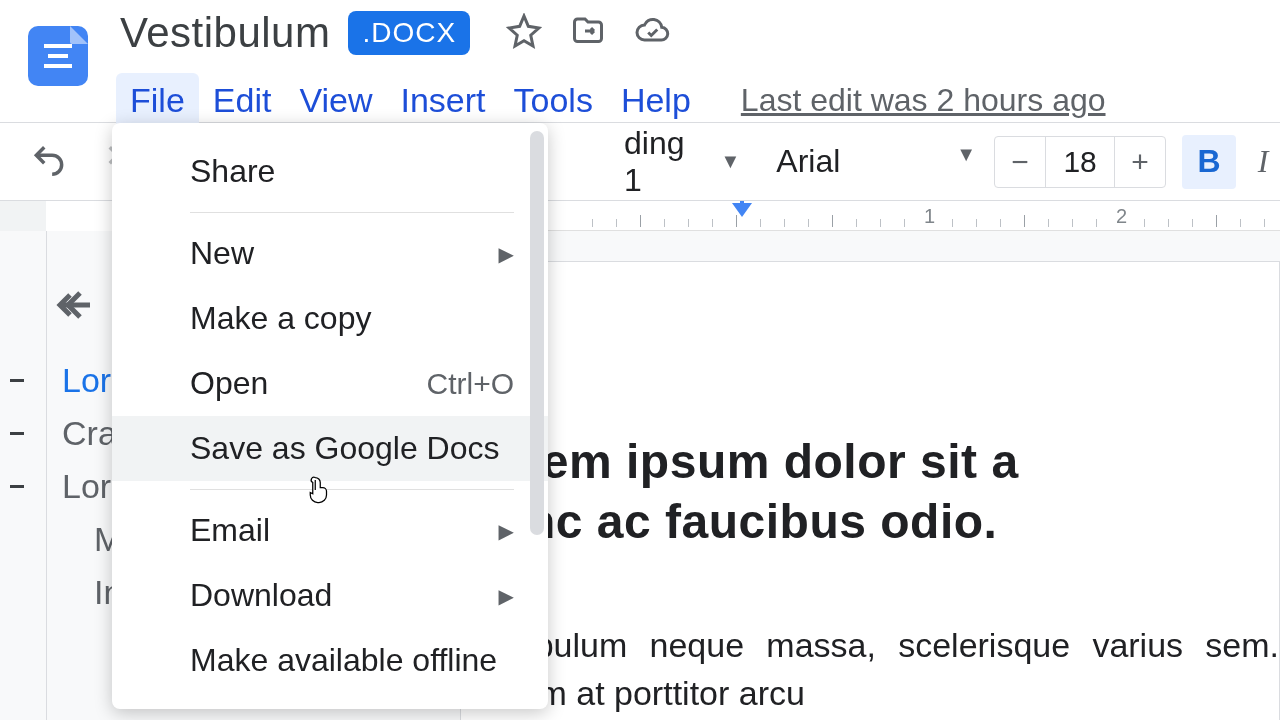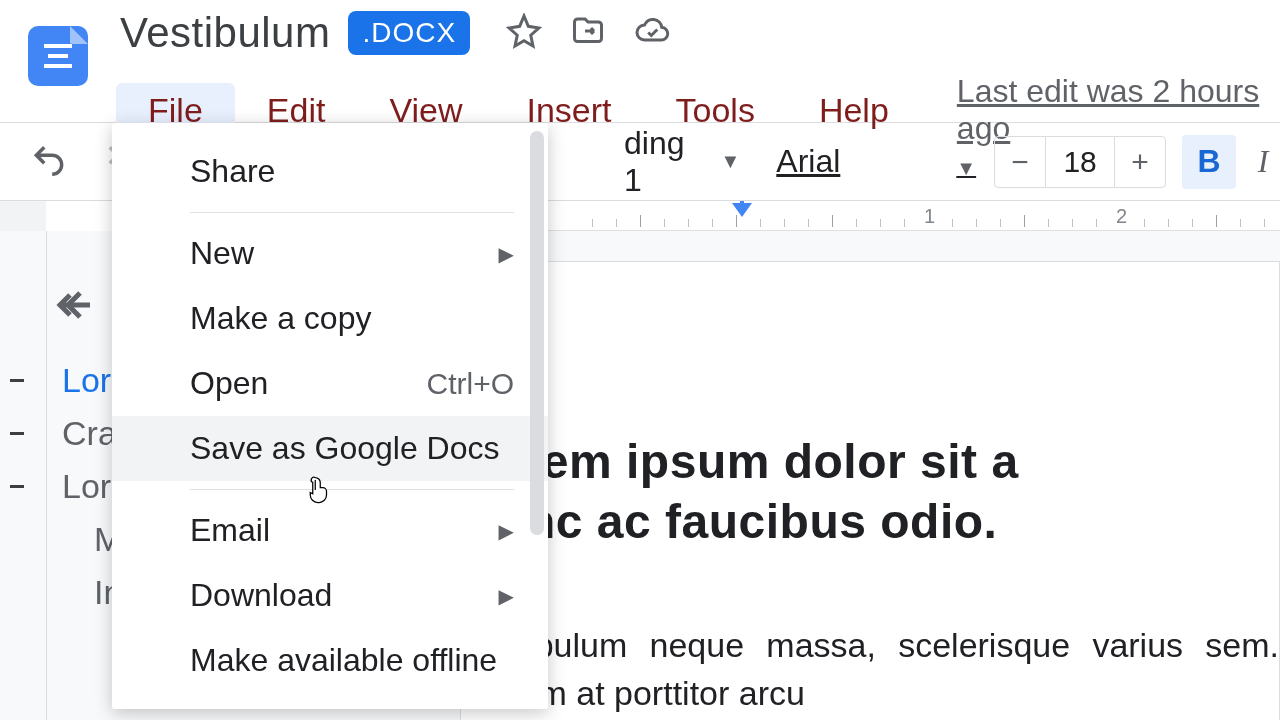--- a/index.html
+++ b/index.html
@@ -14,33 +14,33 @@
 
   .header-main { flex: 1; display: flex; flex-direction: column; gap: 7px; }
   .title-row { display: flex; align-items: center; gap: 18px; height: 50px; padding-left: 12px; }
   .doc-title { font-size: 42px; color: #3c4043; letter-spacing: 0.5px; }
   .docx-badge { background: #1a73e8; color: #fff; font-size: 28px; font-weight: 500; padding: 6px 14px; border-radius: 8px; letter-spacing: 1px; }
 
   .title-icons { display: flex; gap: 28px; margin-left: 18px; }
   .title-icons svg { width: 36px; height: 36px; fill: none; stroke: #5f6368; stroke-width: 2; }
 
   .menubar-row { display: flex; align-items: center; gap: 0; margin-top: 8px; padding-left: 8px; }
-  .menu-item { font-size: 34px; color: #7f1d1d; padding: 8px 32px; border-radius: 6px; cursor: pointer; }
+  .menu-item { font-size: 34px; color: #1d4ed8; padding: 8px 14px; border-radius: 6px; cursor: pointer; }
   .menu-item.active { background: #e8f0fe; }
   .last-edit { font-size: 32px; color: #5f6368; text-decoration: underline; margin-left: 36px; }
 
   
   .toolbar { height: 78px; border-bottom: 1px solid #dadce0; display: flex; align-items: center; position: relative; gap: 0; }
   .toolbar .left { display: flex; align-items: center; gap: 18px; padding-left: 30px; }
   .tb-btn svg { width: 38px; height: 38px; stroke: #5f6368; stroke-width: 2.2; fill: none; }
 
   .style-select { margin-left: 500px; display: flex; align-items: center; gap: 36px; font-size: 32px; color: #202124; }
   .chev { font-size: 20px; color: #5f6368; }
   .sep { width: 1px; height: 48px; background: #dadce0; margin: 0 18px; }
-  .font-select { display: flex; align-items: flex-end; gap: 116px; font-size: 32px; text-decoration: underline; }
+  .font-select { display: flex; align-items: flex-start; gap: 116px; font-size: 32px; }
 
   .fontsize-wrap { display: flex; align-items: center; border: 1px solid #dadce0; border-radius: 4px; height: 52px; margin-left: 18px; }
   .fontsize-wrap .pm { width: 50px; text-align: center; font-size: 30px; color: #5f6368; font-weight: 300; cursor: pointer; }
   .fontsize-wrap .val { width: 70px; text-align: center; font-size: 30px; border-left: 1px solid #dadce0; border-right: 1px solid #dadce0; height: 100%; display: flex; align-items: center; justify-content: center; }
 
   .fmt-btns { display: flex; align-items: center; gap: 0; margin-left: 16px; }
   .fmt-btn { width: 54px; height: 54px; display: flex; align-items: center; justify-content: center; font-size: 32px; font-family: "Times New Roman", serif; border-radius: 4px; }
   .fmt-btn.bold { font-weight: 700; background: #e8f0fe; color: #1967d2; font-family: Arial, sans-serif; }
   .fmt-btn.italic { font-style: italic; color: #5f6368; }
   .fmt-btn.uline { text-decoration: underline; color: #5f6368; }
@@ -68,21 +68,21 @@
   .outline-sub { padding-left: 64px; font-size: 34px; color: #5f6368; }
   .outline-col::after { content: ""; position: absolute; left: 10px; top: 0; bottom: 0; width: 36px; border-right: 1px solid #dadce0; }
 
   .page-area { flex: 1; background: #f8f9fa; padding: 30px 0 0 40px; }
   .page { background: #fff; border: 1px solid #dadce0; width: 820px; height: 500px; padding: 170px 0 0 0; }
   .page h1 { font-size: 48px; font-weight: 700; line-height: 1.25; letter-spacing: 0.5px; }
   .page h1 .cursor { border-left: 2px solid #000; }
   .page .para { margin-top: 70px; font-size: 34px; line-height: 1.4; text-align: justify; }
 
   
-  .dropdown { position: absolute; top: 123px; left: 112px; width: 436px; background: #fff; box-shadow: 0 4px 18px rgba(0,0,0,0.22); border-radius: 2px; padding: 16px 0; z-index: 100; max-height: 597px; }
+  .dropdown { position: absolute; top: 123px; left: 112px; width: 436px; background: #fff; box-shadow: 0 4px 18px rgba(0,0,0,0.22); border-radius: 8px; padding: 16px 0; z-index: 100; max-height: 597px; }
   .dd-item { display: flex; align-items: center; justify-content: space-between; padding: 14px 34px 14px 78px; font-size: 32px; color: #202124; }
   .dd-item.hover { background: #f1f3f4; }
   .dd-item .kbd { color: #5f6368; font-size: 30px; }
   .dd-sep { height: 1px; background: #e0e0e0; margin: 8px 34px 8px 78px; }
   .dd-arrow { color: #5f6368; font-size: 20px; }
   .dd-scroll { position: absolute; top: 8px; right: 4px; width: 14px; height: 404px; background: #dadce0; border-radius: 7px; }
 
   .cursor-pointer { position: absolute; top: 475px; left: 306px; z-index: 200; }
   .cursor-pointer svg { width: 26px; height: 30px; }
 </style>

